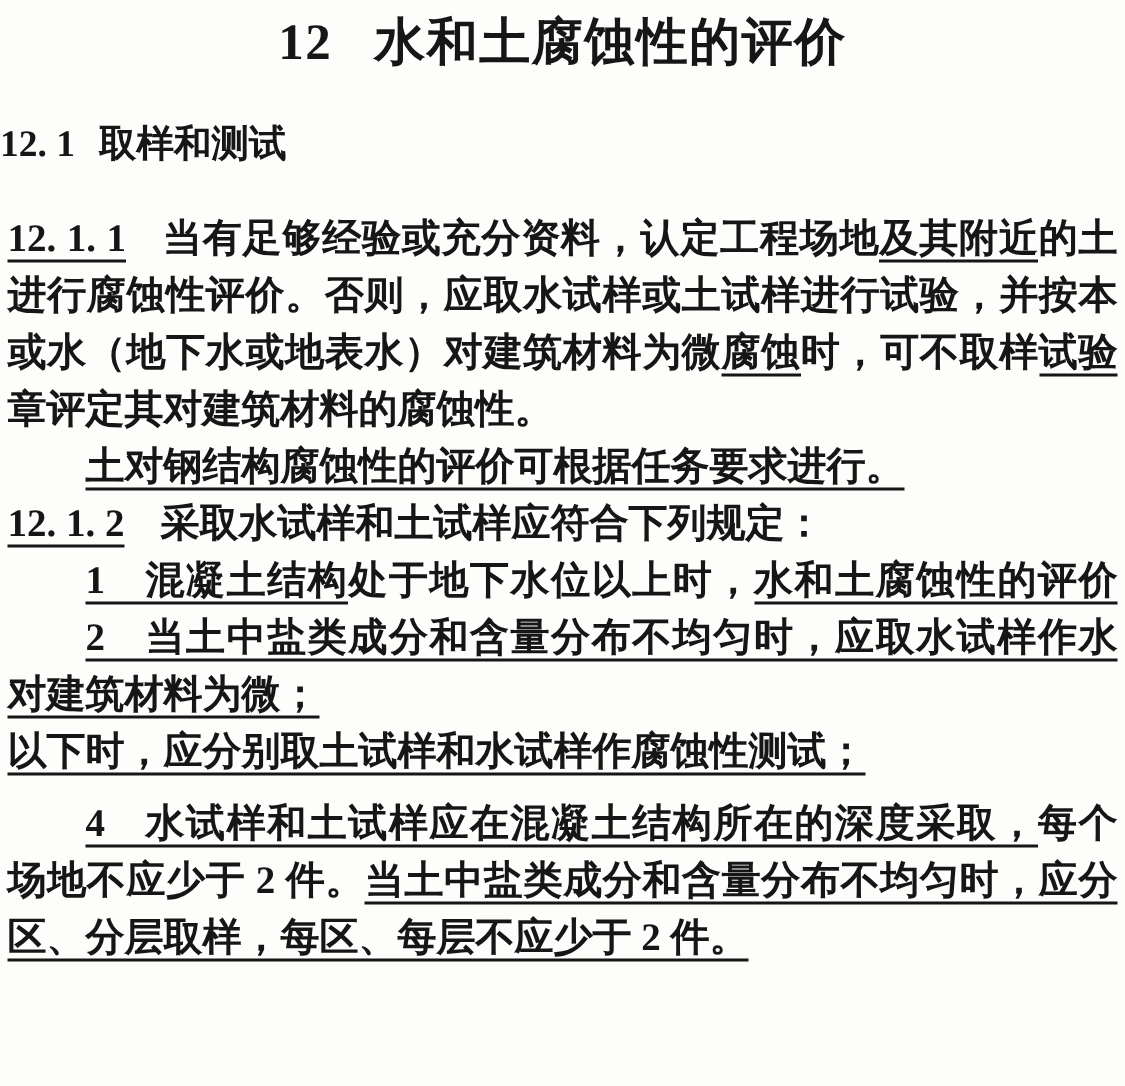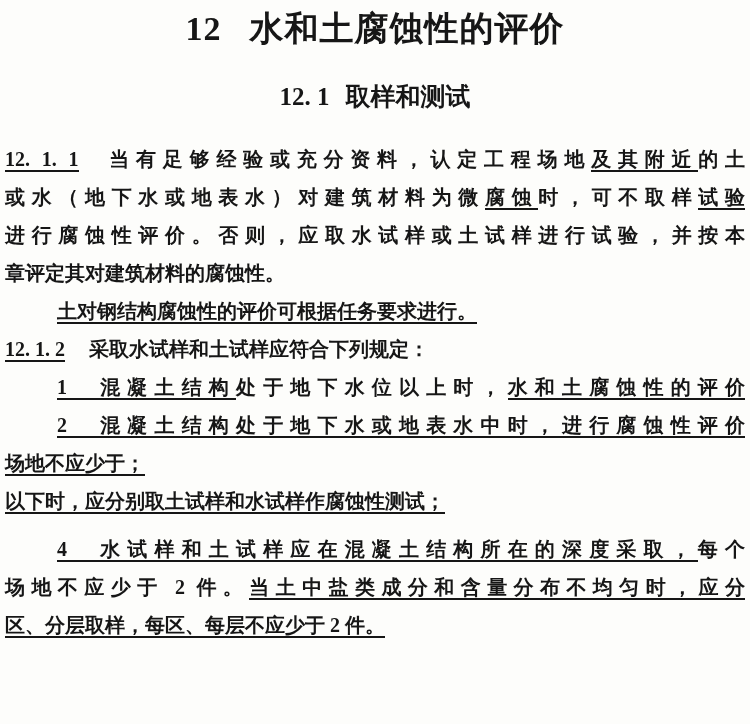--- a/index.html
+++ b/index.html
@@ -22,30 +22,30 @@
     margin: 8px 0 0 0;
     text-align: center;
     font-size: 34px;
     line-height: 42px;
     font-weight: 700;
     letter-spacing: 1px;
   }
   h1 .chapter-number { margin-right: 28px; }
   h2.section-heading {
     margin: 32px 0 14px 0;
-    text-align: center;
+    text-align: left;
     font-size: 25px;
     line-height: 30px;
     font-weight: 700;
   }
   h2 .section-number { margin-right: 16px; }
   .doc-body {
     margin-top: 28px;
     padding: 0 5px;
-    font-size: 20px;
+    font-size: 26px;
     line-height: 38px;
   }
   .line {
     text-align: justify;
     white-space: normal;
   }
   .line.fill { text-align-last: justify; }
   .line.indent { padding-left: 52px; }
   .line.gap-before { margin-top: 10px; }
   .seg { text-decoration: none; }
@@ -67,27 +67,27 @@
   <h1 class="chapter-title">
     <span class="chapter-number">12</span><span>水和土腐蚀性的评价</span>
   </h1>
 
   <h2 class="section-heading">
     <span class="section-number">12. 1</span><span>取样和测试</span>
   </h2>
 
   <div class="doc-body">
       <div class="line fill"><span class="seg u clause-num">12. 1. 1</span><span class="seg">当有足够经验或充分资料，认定工程场地</span><span class="seg u">及其附近</span><span class="seg">的土</span></div>
+      <div class="line fill"><span class="seg">进行腐蚀性评价。否则，应取水试样或土试样进行试验，并按本</span></div>
       <div class="line fill"><span class="seg">或水（地下水或地表水）对建筑材料为微</span><span class="seg u">腐蚀</span><span class="seg">时，可不取样</span><span class="seg u">试验</span></div>
-      <div class="line fill"><span class="seg">进行腐蚀性评价。否则，应取水试样或土试样进行试验，并按本</span></div>
       <div class="line"><span class="seg">章评定其对建筑材料的腐蚀性。</span></div>
       <div class="line indent"><span class="seg u">土对钢结构腐蚀性的评价可根据任务要求进行。</span></div>
       <div class="line"><span class="seg u clause-num">12. 1. 2</span><span class="seg">采取水试样和土试样应符合下列规定：</span></div>
       <div class="line indent fill"><span class="seg u item-num">1</span><span class="seg u">混凝土结构</span><span class="seg">处于地下水位以上时，</span><span class="seg u">水和土腐蚀性的评价</span></div>
-      <div class="line indent fill"><span class="seg u item-num">2</span><span class="seg u">混凝土结构处于地下水或地表水中时，进行腐蚀性评价</span></div>
-      <div class="line"><span class="seg u">场地不应少于；</span></div>
+      <div class="line indent fill"><span class="seg u item-num">2</span><span class="seg u">当土中盐类成分和含量分布不均匀时，应取水试样作水</span></div>
+      <div class="line"><span class="seg u">对建筑材料为微；</span></div>
       <div class="line"><span class="seg u">以下时，应分别取土试样和水试样作腐蚀性测试；</span></div>
       <div class="line indent fill gap-before"><span class="seg u item-num">4</span><span class="seg u">水试样和土试样应在混凝土结构所在的深度采取，</span><span class="seg">每个</span></div>
       <div class="line fill"><span class="seg">场地不应少于 2 件。</span><span class="seg u">当土中盐类成分和含量分布不均匀时，应分</span></div>
       <div class="line"><span class="seg u">区、分层取样，每区、每层不应少于 2 件。</span></div>
     </div>
 
 </div>
 
 </body></html>

